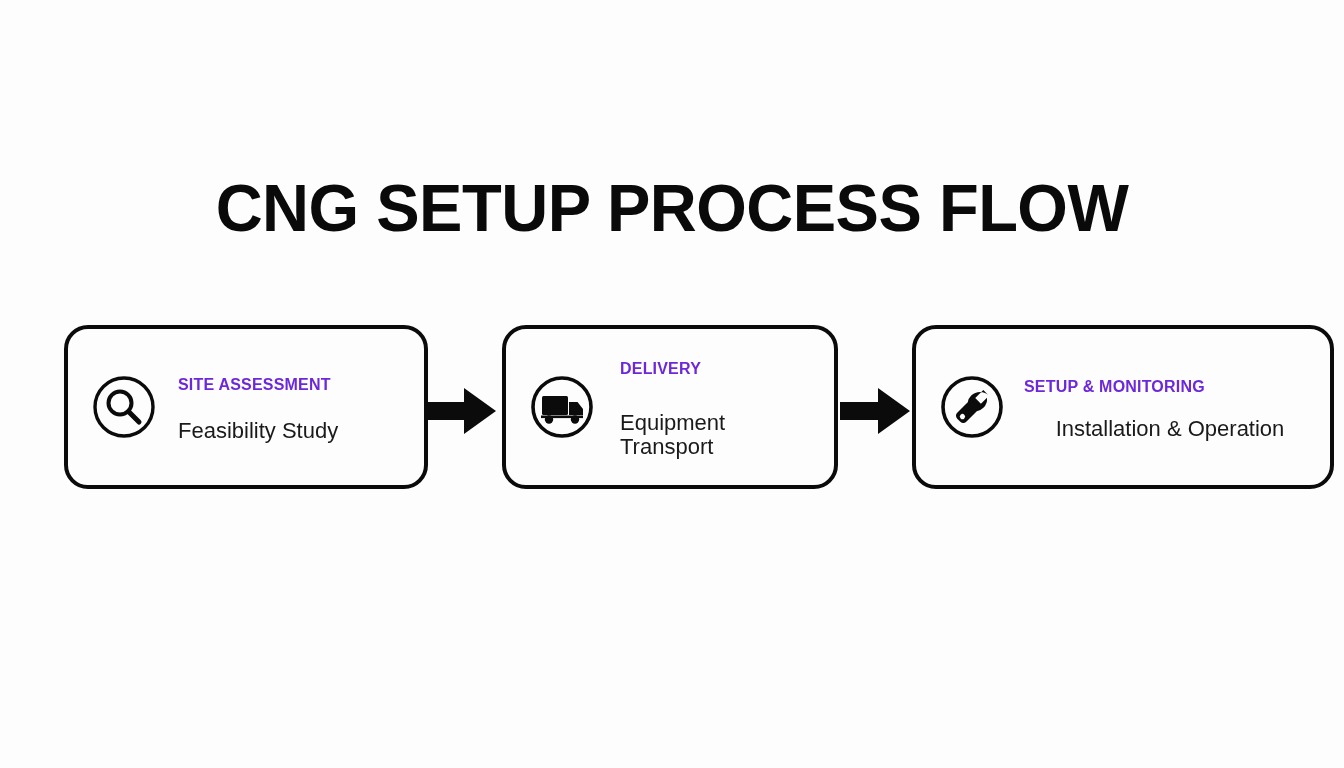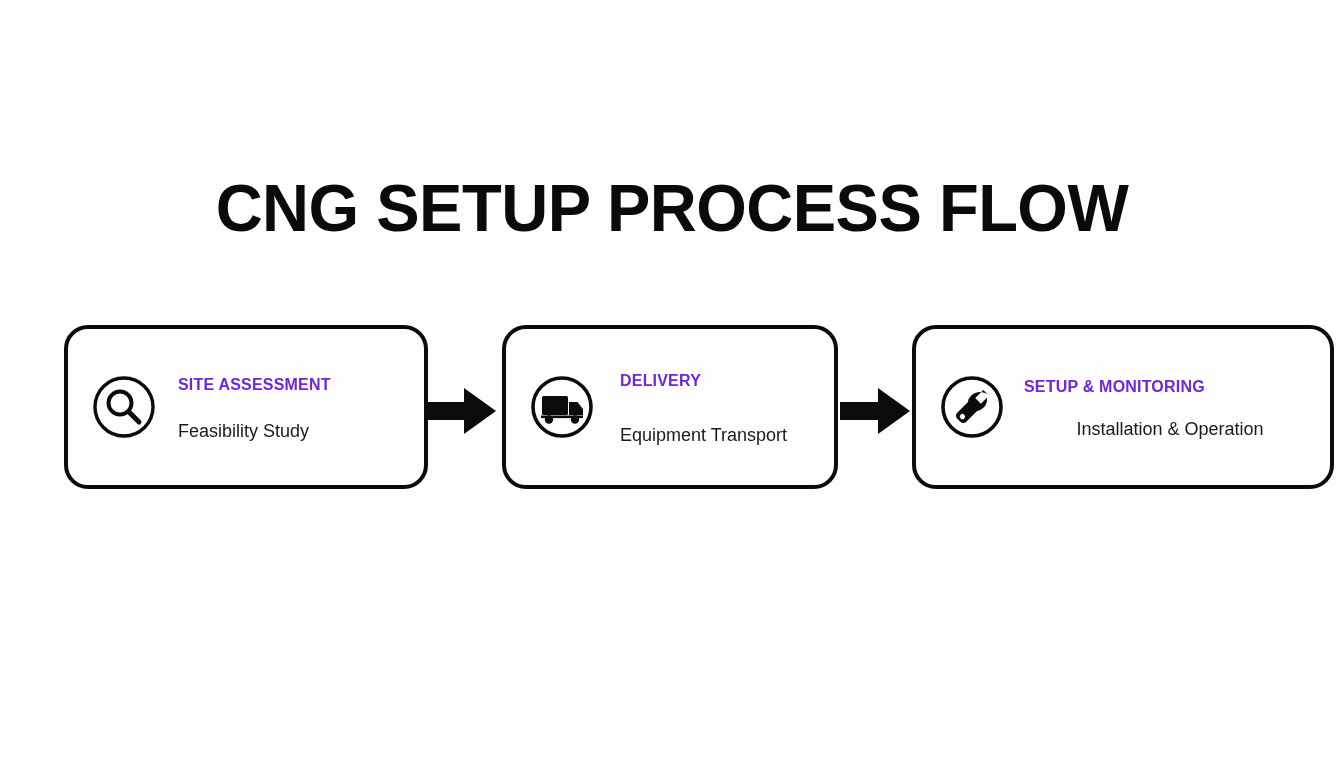--- a/index.html
+++ b/index.html
@@ -97,21 +97,21 @@
 
   .step-title {
     font-size: 16px;
     font-weight: bold;
     line-height: 28px;
     letter-spacing: 0.2px;
     color: #6d28d9;
   }
 
   .step-sub {
-    font-size: 18px;
+    font-size: 22px;
     font-weight: normal;
     line-height: 24px;
     color: #1a1a1a;
     margin-top: 26px;
   }
 
   .card-1 .step-title { width: 170px; }
   .card-1 .step-sub   { margin-top: 20px; }
   .card-2 .step-sub   { margin-top: 28px; }
   .card-3 .step-sub   { margin-top: 16px; }

